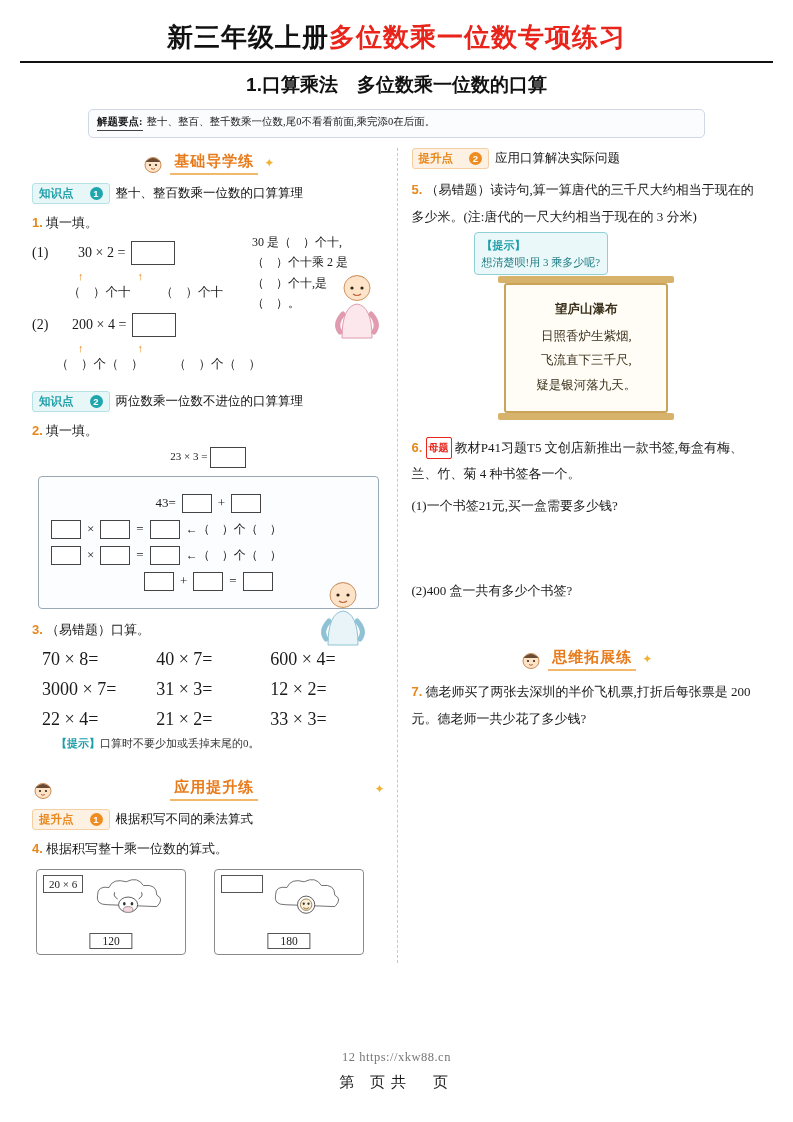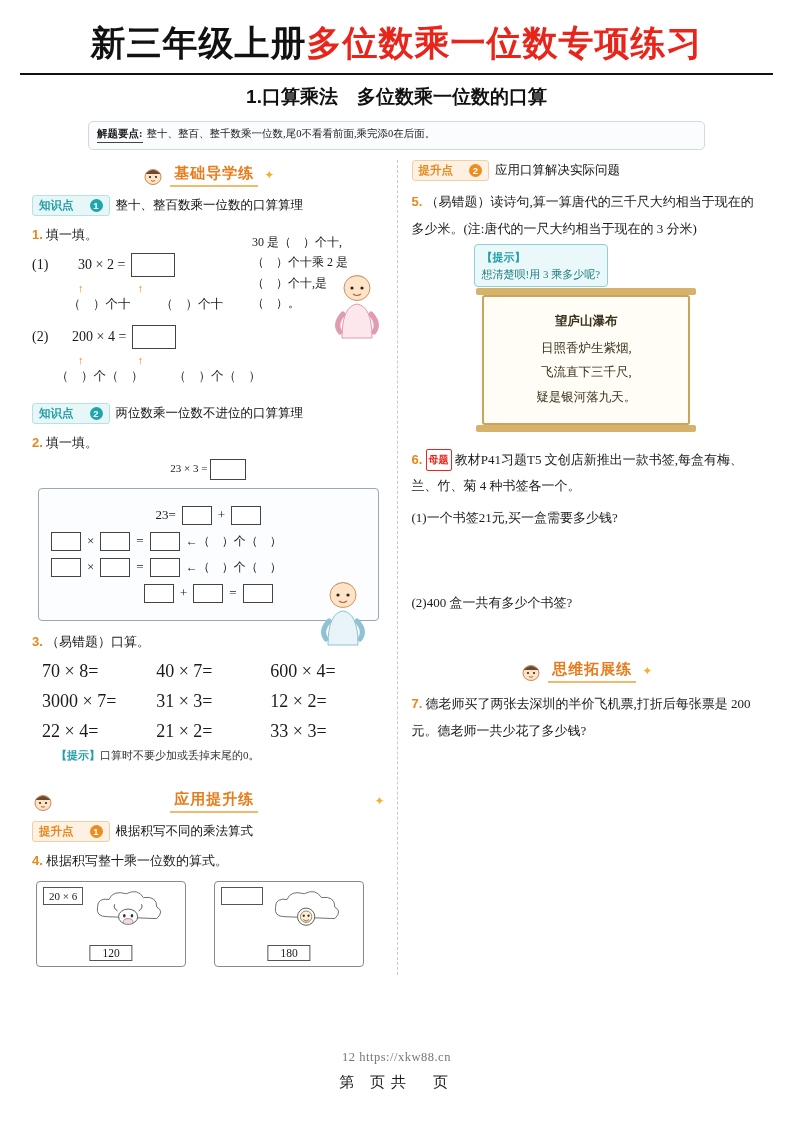--- a/index.html
+++ b/index.html
@@ -11,21 +11,21 @@
     color: #1a1a1a;
     position: relative;
     overflow: hidden;
   }
   .page { position:relative; width:793px; height:1122px; padding: 14px 20px 0 20px; }
 
   
   .title-row {
     display:flex; align-items:center; justify-content:center;
     font-family:Liberation Mono, monospace;
-    font-weight:700; font-size:35px; letter-spacing:1px;
+    font-weight:700; font-size:26px; letter-spacing:1px;
     margin-top:6px;
   }
   .title-black { color:#111; }
   .title-red { color:#e8241b; }
   .title-underline { border-bottom:2.5px solid #111; width:753px; margin:6px auto 0 auto; }
   .subtitle {
     text-align:center; font-size:19px; font-weight:700; margin-top:9px;
     font-family:"Liberation Sans", sans-serif; color:#111;
   }
 
@@ -120,21 +120,21 @@
   .cloud {
     position:absolute; right:10px; top:6px; width:88px; height:44px;
   }
   .resbox {
     position:absolute; left:50%; transform:translateX(-50%); bottom:5px;
     border:1px solid #555; font-size:11.5px; padding:1px 12px; background:#fff;
   }
 
   
   .poem {
-    margin:8px auto 4px auto; width:208px; border:2px solid #caa45a; border-radius:3px;
+    margin:8px auto 4px auto; width:164px; border:2px solid #caa45a; border-radius:3px;
     background:#fffdf5; padding:12px 10px 14px 10px; text-align:center;
     font-size:12.5px; line-height:1.95; color:#3a2f1b;
     position:relative;
   }
   .poem:before, .poem:after{
     content:""; position:absolute; left:-8px; right:-8px; height:7px; background:#d7b26a; border-radius:2px;
   }
   .poem:before { top:-9px; }
   .poem:after { bottom:-9px; }
   .poem .pt { font-weight:700; margin-bottom:2px; display:block; }
@@ -265,21 +265,21 @@
         <span>填一填。</span>
       </div>
 
       <div style="text-align:center; font-size:11px; margin-top:4px;">
         <span>23 × 3 =</span>
         <span class="box bx-md"></span>
       </div>
 
       <div class="frame">
         <div class="frow">
-          <span>23=</span>
+          <span>43=</span>
           <span class="box bx-sm"></span>
           <span>+</span>
           <span class="box bx-sm"></span>
         </div>
         <div class="frow" style="justify-content:flex-start;">
           <span class="box bx-sm"></span>
           <span>×</span>
           <span class="box bx-sm"></span>
           <span>=</span>
           <span class="box bx-sm"></span>

